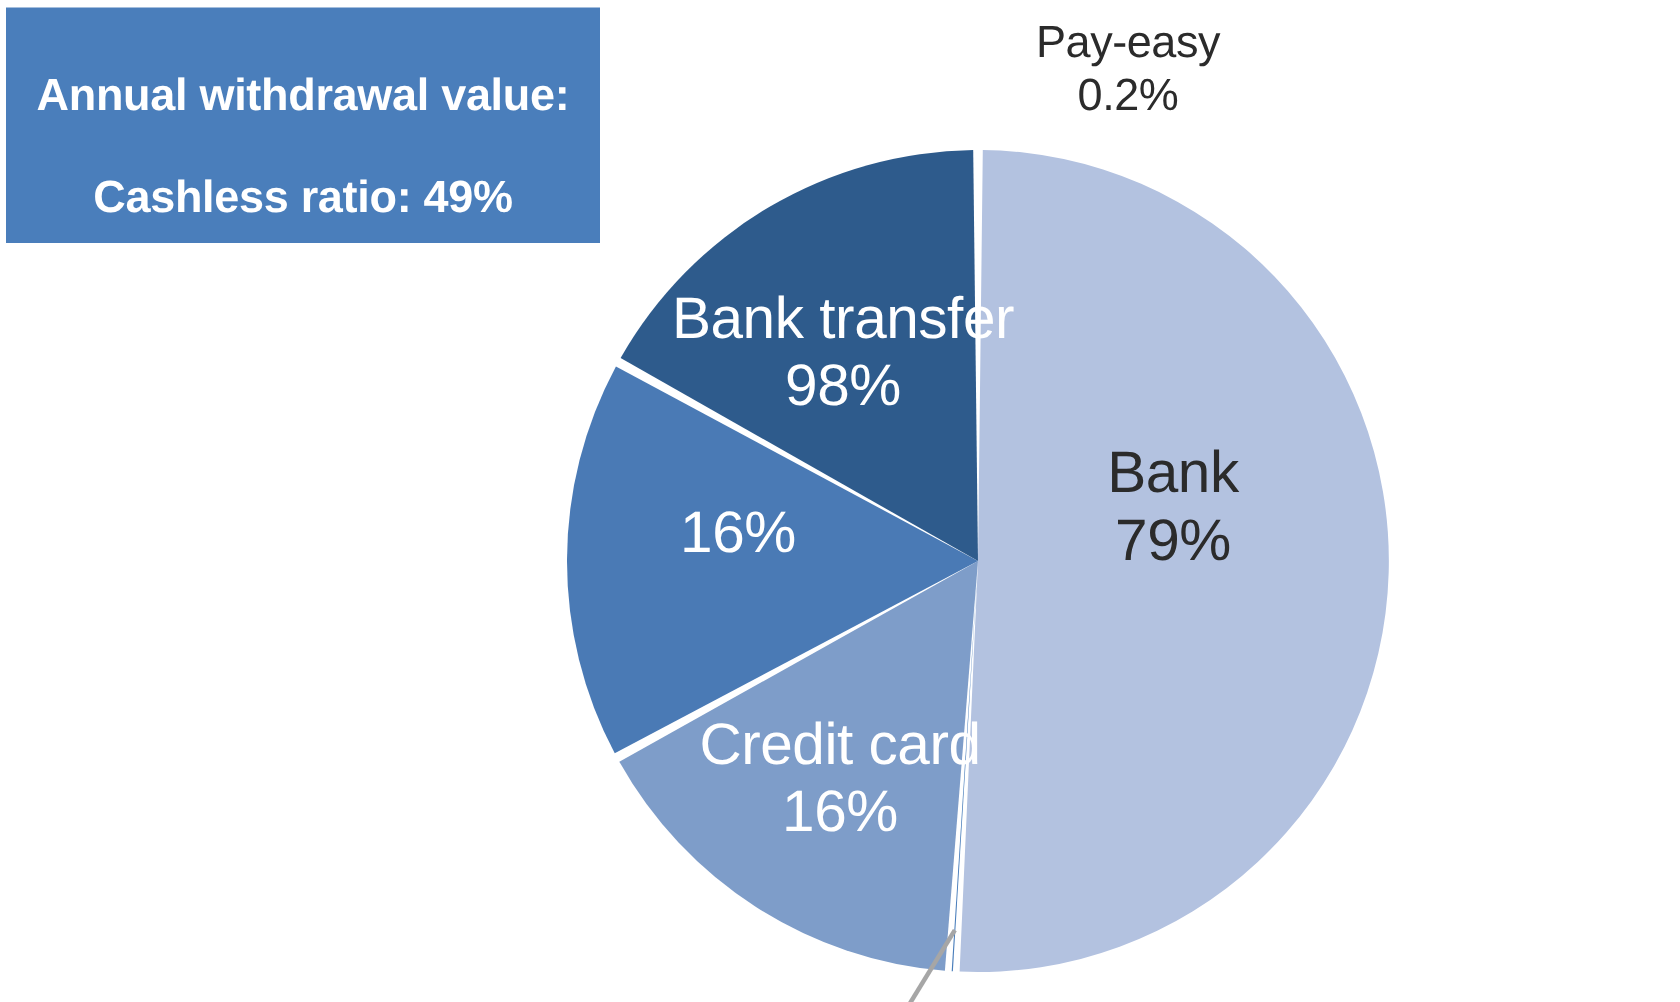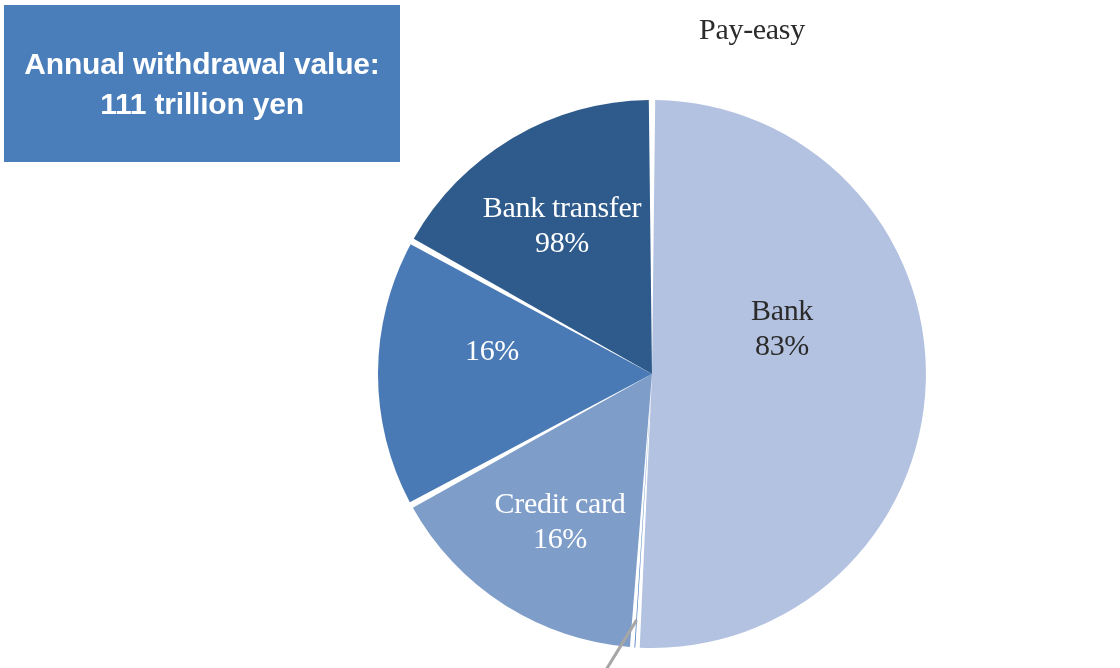--- a/index.html
+++ b/index.html
@@ -36,20 +36,21 @@
     gap: 2px;
   }
   #callout .cl {
     color: #ffffff;
     font-weight: bold;
     font-size: 30px;
     line-height: 1.24;
     letter-spacing: -0.2px;
     white-space: nowrap;
     text-align: left;
+    margin-top: 28px;
   }
 
   
   #pie-wrap {
     position: absolute;
     left: 0;
     top: 0;
     width: 1120px;
     height: 668px;
   }
@@ -59,71 +60,71 @@
     height: 668px;
   }
 
   
   .slice-label {
     position: absolute;
     text-align: center;
     line-height: 1.16;
     white-space: nowrap;
     pointer-events: none;
-    font-family: Liberation Serif, serif;
   }
   .slice-label .nm,
   .slice-label .pc {
     display: block;
-    font-size: 30px;
+    font-size: 39px;
     letter-spacing: -0.3px;
   }
   .lbl-light { color: #ffffff; }
   .lbl-dark  { color: #2b2b2b; }
 
   #label-cash        { left: 652px; top: 293px; width: 260px; }
   #label-bank        { left: 432px; top: 190px; width: 260px; }
   #label-direct      { left: 362px; top: 333px; width: 260px; }
-  #label-credit      { left: 430px; top: 486px; width: 260px; }
+  #label-credit      { left: 430px; top: 474px; width: 260px; }
   #label-payeasy     { left: 622px; top: 12px;  width: 260px; }
   #label-payeasy .nm,
   #label-payeasy .pc { font-size: 30px; }
 </style>
 </head>
 <body>
 
 <div id="canvas">
 
   <div id="callout">
     <span class="cl">Annual withdrawal value:</span>
-    <span class="cl">111 trillion yen</span>
+    <span class="cl">Cashless ratio: 49%</span>
   </div>
 
   <div id="pie-wrap">
     <svg id="pie-svg" viewBox="0 0 1120 668" xmlns="http://www.w3.org/2000/svg">
       <g id="pie-slices">
           <path d="M 652 374 L 655.20 100.02 A 274 274 0 1 1 639.74 647.73 Z" fill="#b3c2e0"></path>
           <path d="M 652 374 L 635.23 647.49 A 274 274 0 0 1 634.43 647.44 Z" fill="#4a7ebb"></path>
           <path d="M 652 374 L 629.92 647.11 A 274 274 0 0 1 412.89 507.81 Z" fill="#7e9dc9"></path>
           <path d="M 652 374 L 409.83 502.19 A 274 274 0 0 1 410.64 244.30 Z" fill="#4a7ab5"></path>
           <path d="M 652 374 L 413.74 238.70 A 274 274 0 0 1 648.80 100.02 Z" fill="#2e5b8c"></path>
         </g>
       <g id="pie-leaders">
           <line x1="636.55" y1="620.12" x2="592.56" y2="691.81" stroke="#a6a6a6" stroke-width="3"></line>
         </g>
     </svg>
   </div>
 
   <div class="slice-label lbl-dark" id="label-cash">
     <span class="nm">Bank</span>
-    <span class="pc">83%</span>
+    <span class="pc">79%</span>
   </div>
 
   <div class="slice-label lbl-dark" id="label-payeasy">
     <span class="nm">Pay-easy</span>
+    <span class="pc">0.2%</span>
   </div>
 
   <div class="slice-label lbl-light" id="label-credit">
     <span class="nm">Credit card</span>
     <span class="pc">16%</span>
   </div>
 
   <div class="slice-label lbl-light" id="label-direct">
     <span class="pc">16%</span>
   </div>

